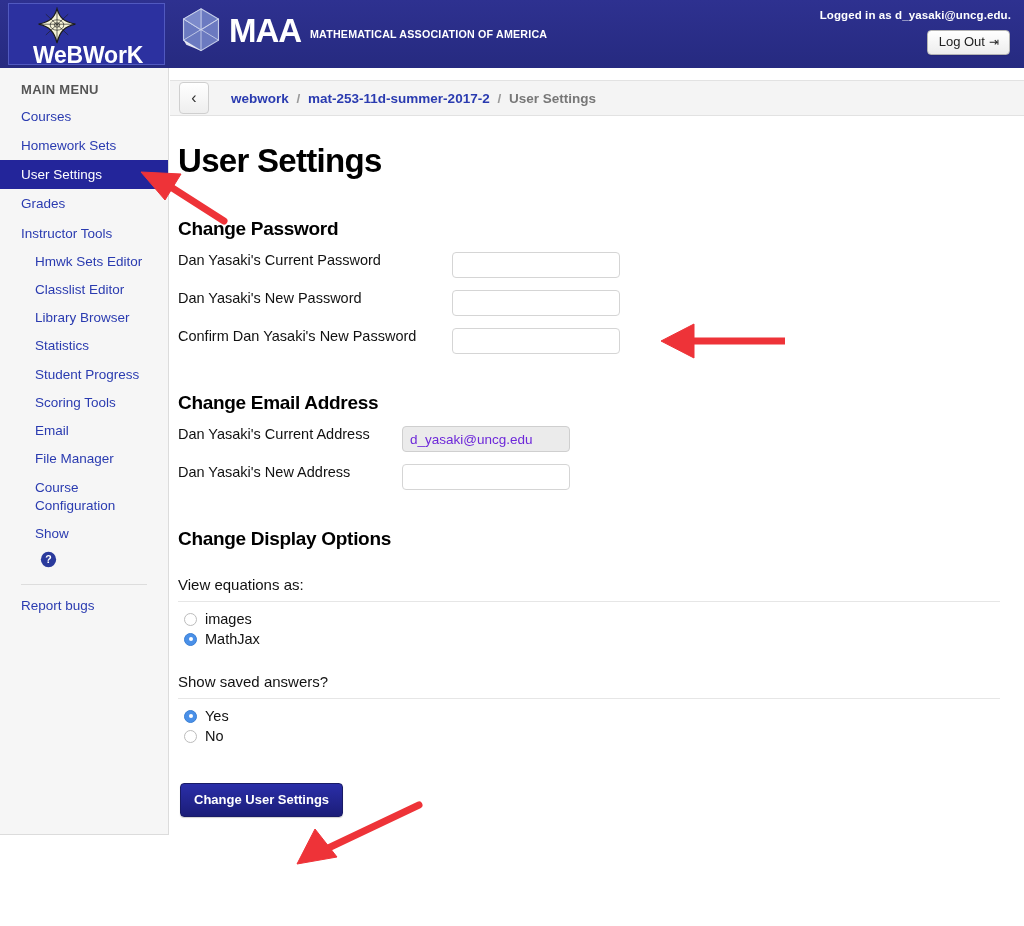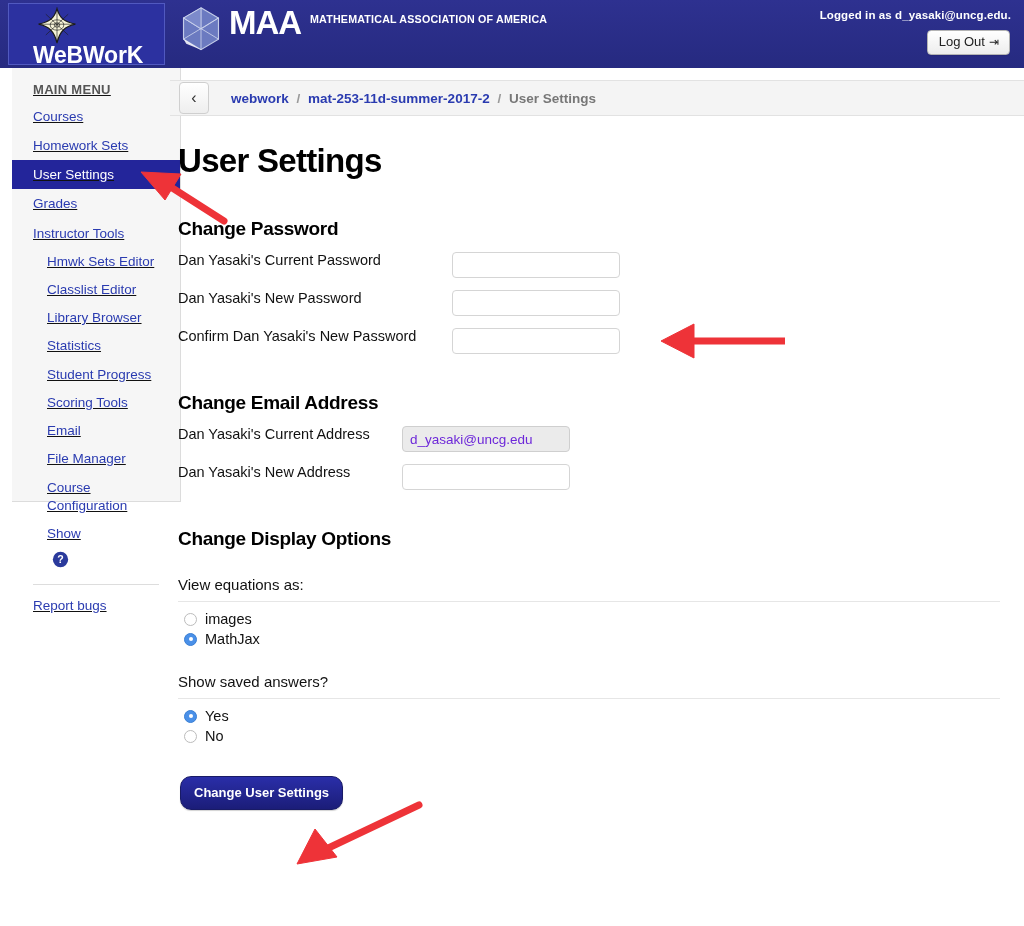--- a/index.html
+++ b/index.html
@@ -55,20 +55,21 @@
     text-align: center;
     font-family: "Liberation Sans", sans-serif;
   }
 
   .maa-block {
     position: absolute;
     left: 178px;
     top: 6px;
     height: 48px;
     display: flex;
+    align-items: center;
   }
   .maa-poly { width: 46px; height: 46px; }
   .maa-letters {
     font-size: 33px;
     font-weight: bold;
     color: #ffffff;
     letter-spacing: -1px;
     margin-left: 5px;
     line-height: 1;
   }
@@ -106,29 +107,28 @@
     padding: 4px 10px 5px 11px;
     cursor: pointer;
     line-height: 1.1;
     box-shadow: 0 1px 1px rgba(0,0,0,0.08);
   }
   .logout-btn .arrow-out { font-size: 12px; margin-left: 4px; }
 
   
   #sidebar {
     position: absolute;
-    left: 12px;
+    left: 0;
     top: 68px;
     width: 169px;
-    height: 434px;
+    height: 767px;
     background: #f6f6f6;
     border-right: 1px solid #dcdcdc;
     border-bottom: 1px solid #dcdcdc;
     box-sizing: border-box;
-    text-decoration: underline;
   }
   .menu-title {
     font-size: 13px;
     font-weight: bold;
     color: #555555;
     letter-spacing: 0.3px;
     padding: 14px 0 5px 21px;
   }
   .menu-link {
     display: block;
@@ -301,25 +301,25 @@
     content: "";
     position: absolute;
     left: 3.5px; top: 3.5px;
     width: 4px; height: 4px;
     border-radius: 50%;
     background: #ffffff;
   }
   .radio-label { font-size: 14.5px; color: #111111; }
 
   .submit-btn {
-    margin-top: 28px;
+    margin-top: 35px;
     margin-left: 2px;
     background: linear-gradient(to bottom, #2a2ea8 0%, #1b1d78 100%);
     border: 1px solid #191b66;
-    border-radius: 11px;
+    border-radius: 4px;
     color: #ffffff;
     font-size: 13px;
     font-family: "Liberation Sans", sans-serif;
     font-weight: bold;
     padding: 8px 13px 9px 13px;
     cursor: pointer;
     box-shadow: 0 1px 1px rgba(0,0,0,0.18);
   }
 
   

